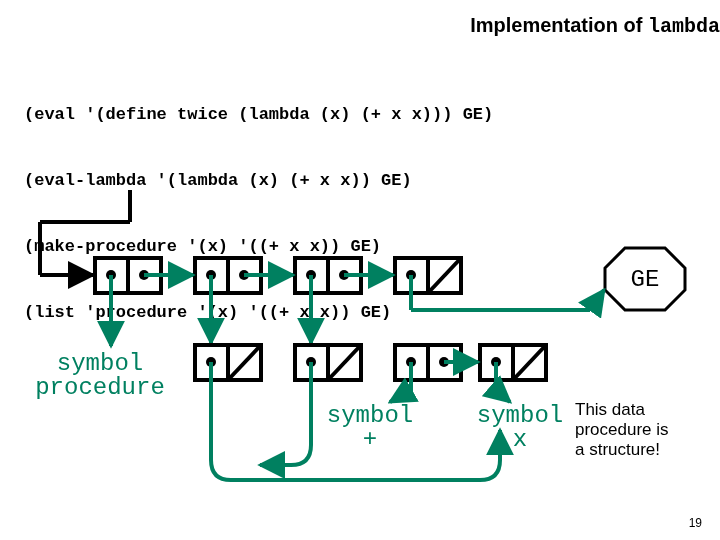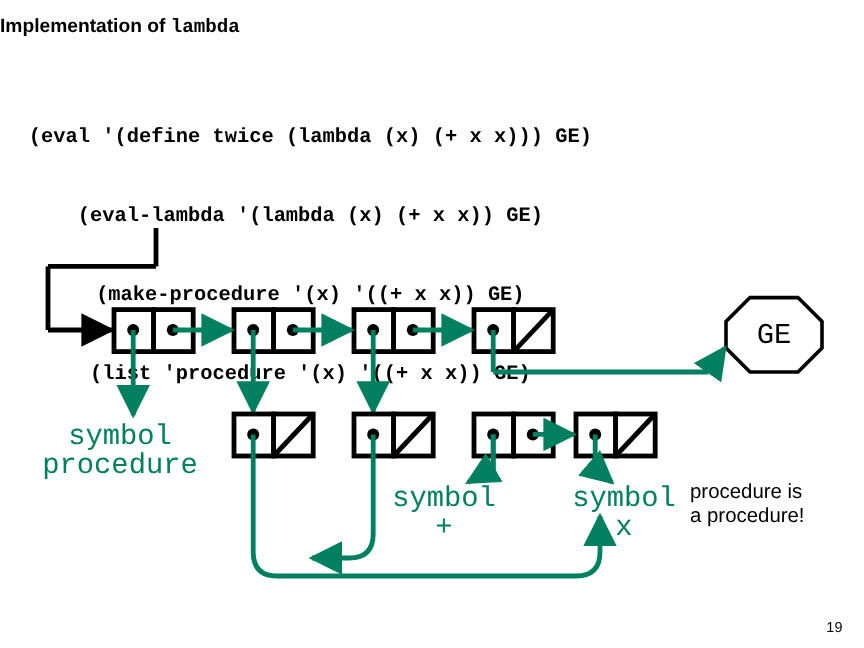--- a/index.html
+++ b/index.html
@@ -10,40 +10,39 @@
     background: #fff;
     font-family: Arial, Helvetica, sans-serif;
     position: relative;
     overflow: hidden;
   }
   .title {
     position: absolute;
     top: 14px;
     left: 0;
     width: 720px;
-    text-align: left;
-    font-size: 16px;
+    text-align: right;
+    font-size: 20px;
     font-weight: bold;
     color: #000;
   }
   .title .mono {
     font-family: "Courier New", monospace;
     font-weight: bold;
   }
   .code {
     position: absolute;
     top: 60px;
     left: 24px;
     font-family: "Courier New", monospace;
     font-weight: bold;
     font-size: 17px;
     line-height: 22px;
     color: #000;
     white-space: pre;
-    text-align: center;
   }
   svg.diagram {
     position: absolute;
     top: 190px;
     left: 0;
     width: 720px;
     height: 310px;
   }
   .caption-box {
     position: absolute;
@@ -210,17 +209,18 @@
   <text x="520" y="256" text-anchor="middle" class="lbl">x</text>
 
   <path d="M411,172 L411,200 L390,212" class="arrow-green" marker-end="url(#ah-green)"></path>
   <path d="M496,172 L496,200 L510,212" class="arrow-green" marker-end="url(#ah-green)"></path>
 
   <path d="M444,172 Q460,260 510,238" class="arrow-green" marker-end="url(#ah-green)" style="display:none"></path>
 
 </svg>
 
 <div class="caption-box">
+  <div>This data</div>
   <div>procedure is</div>
-  <div>a procedure!</div>
+  <div>a structure!</div>
 </div>
 
 <div class="pagenum">19</div>
 
 </body></html>

